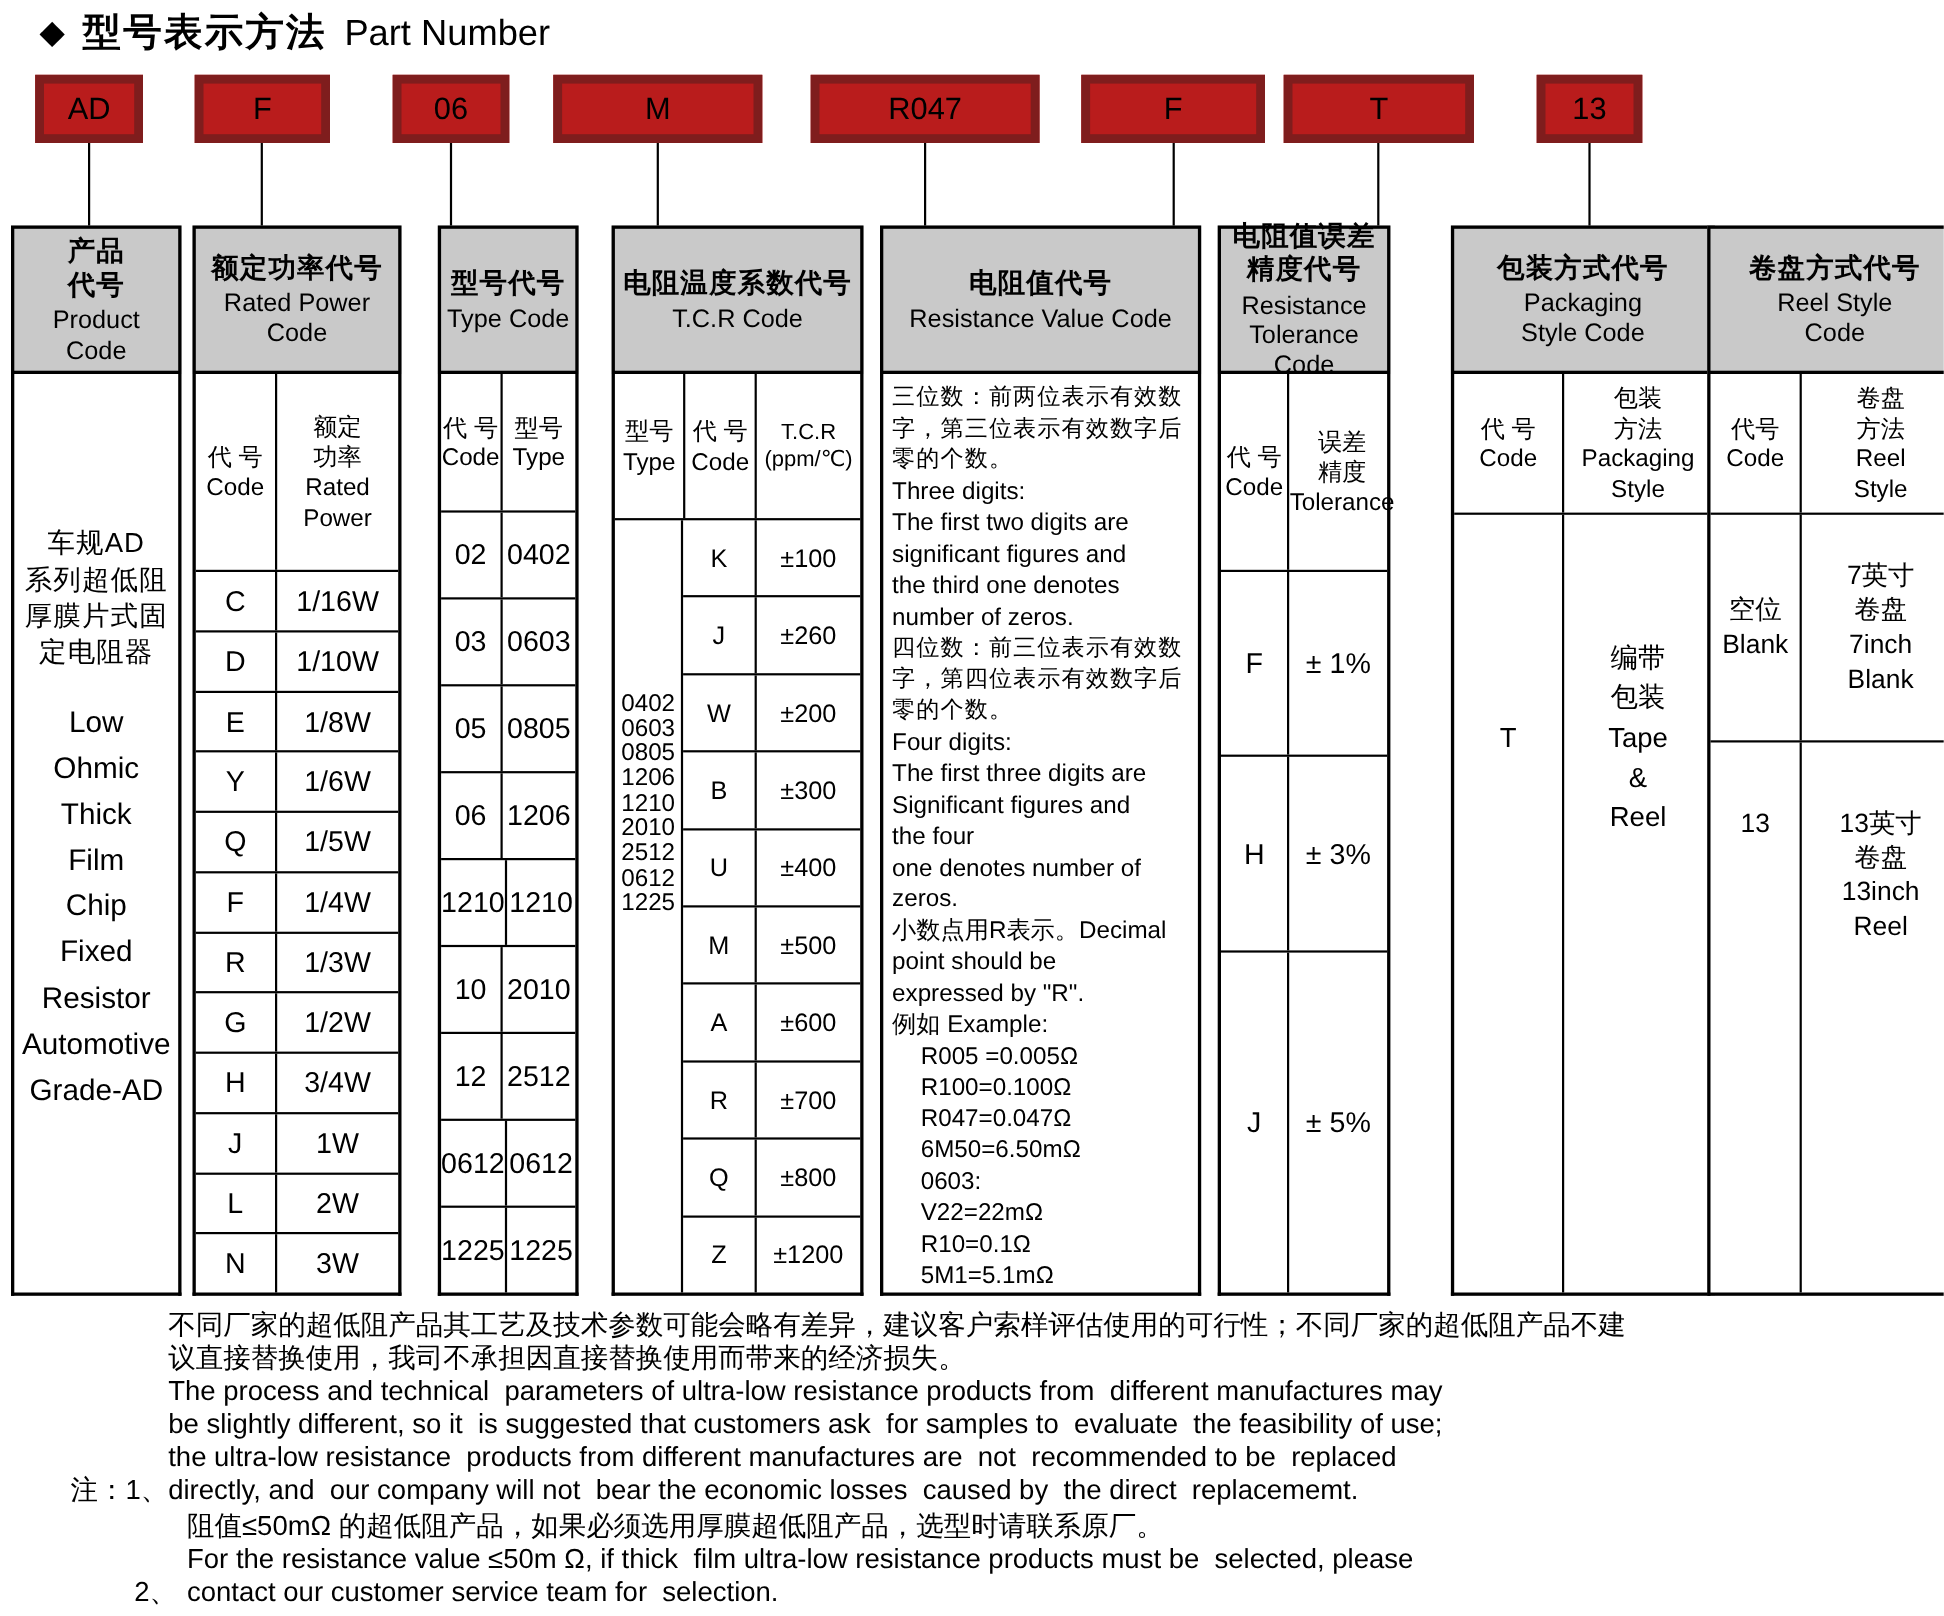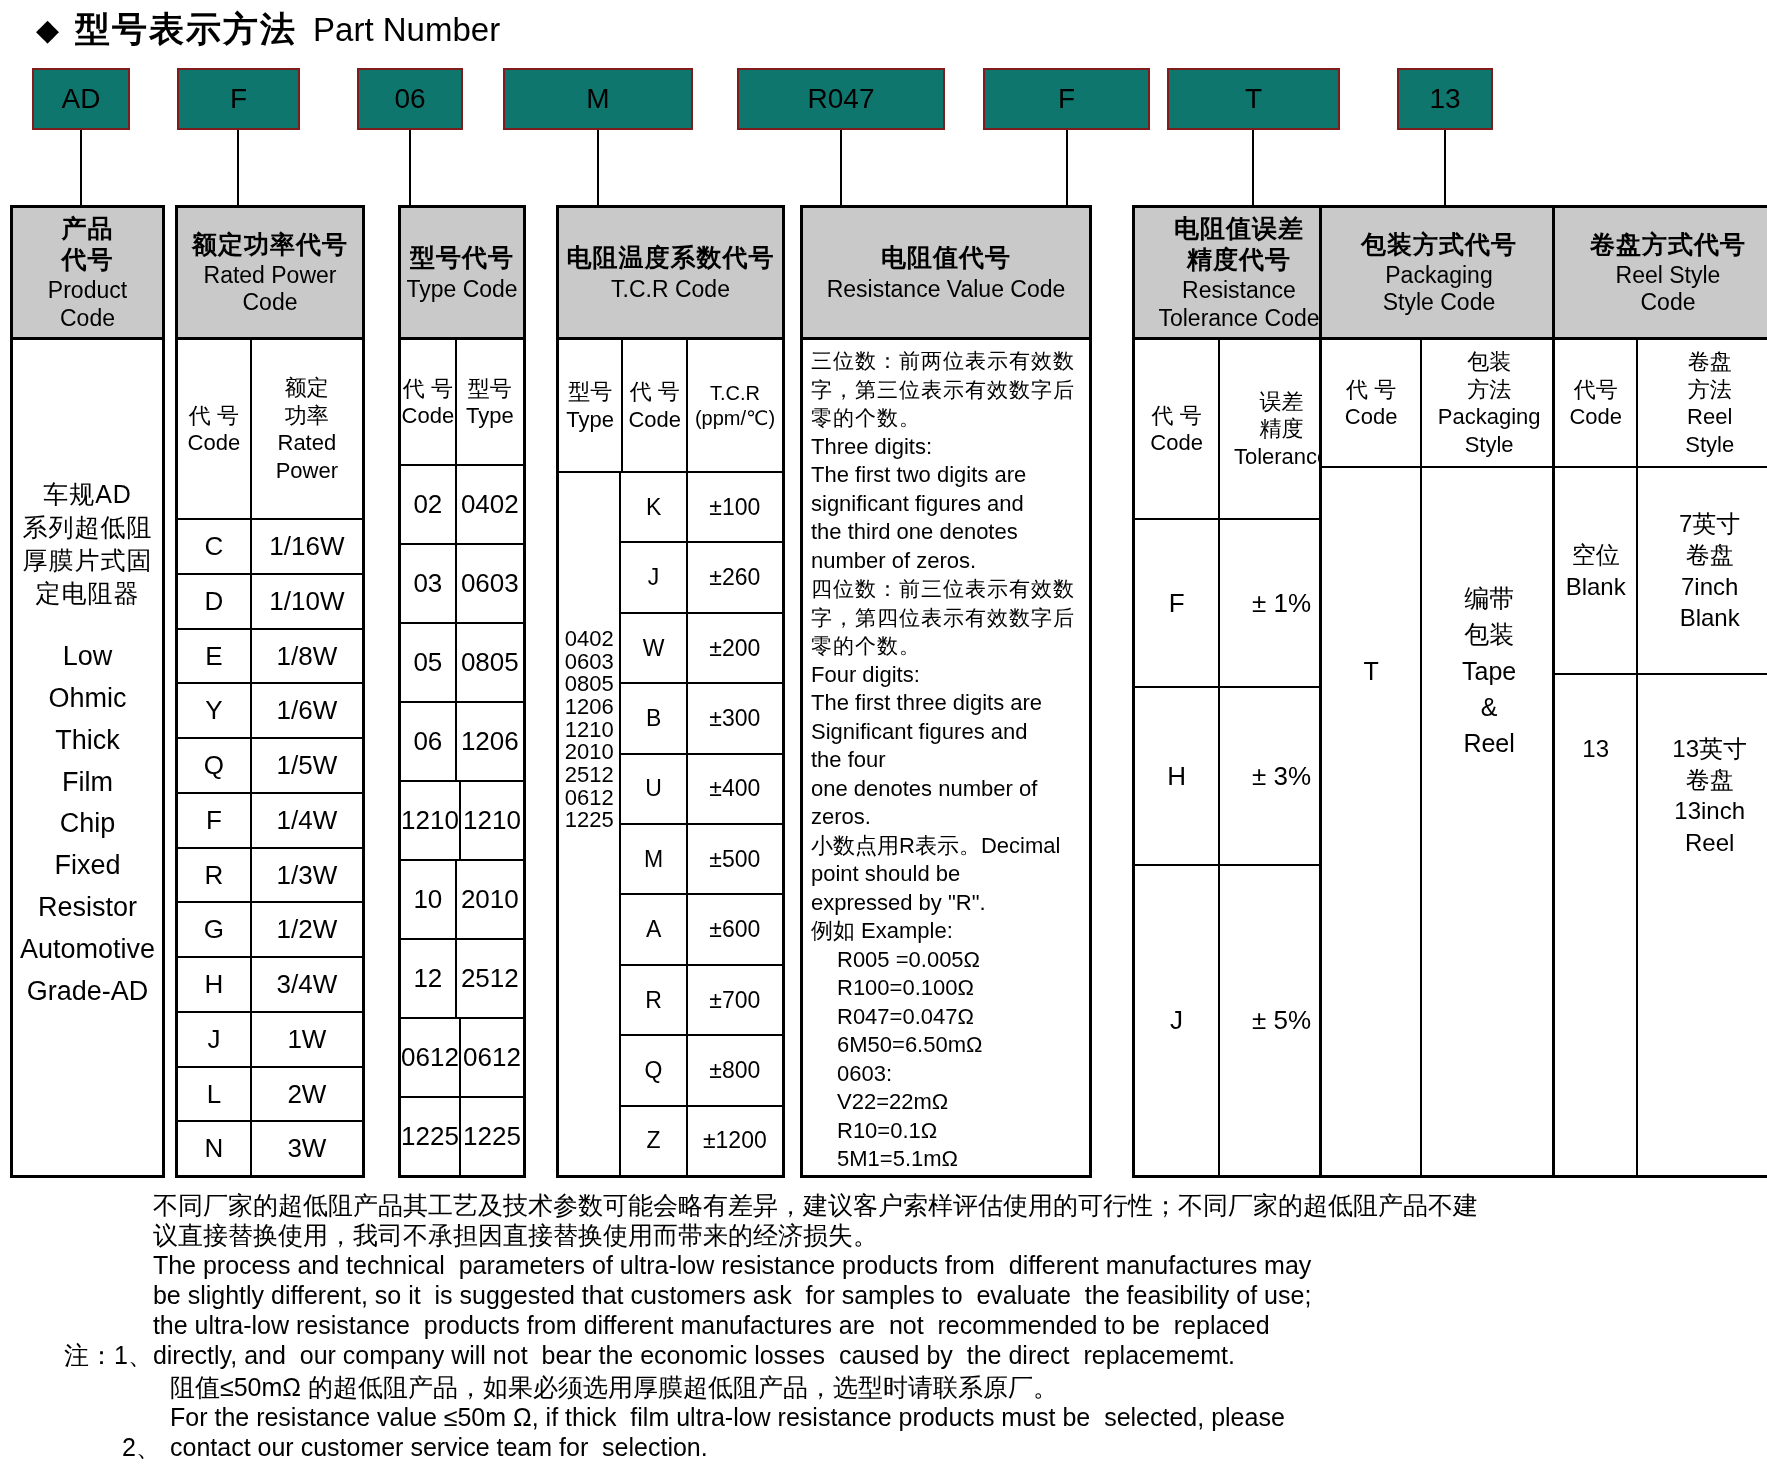--- a/index.html
+++ b/index.html
@@ -3,21 +3,21 @@
 <meta charset="utf-8">
 <style>
   *{box-sizing:border-box;margin:0;padding:0}
   body{margin:0;background:#fff}
   .page{position:relative;width:1767px;height:1469px;background:#fff;overflow:hidden;
         font-family:"Liberation Sans","DejaVu Sans",sans-serif;color:#000}
   .title{position:absolute;left:36px;top:6px;display:flex;align-items:center;gap:16px}
   .diamond{font-size:30px;line-height:1}
   .title-zh{font-size:35px;font-weight:bold;letter-spacing:2px}
   .title-en{font-size:33px;font-weight:normal}
-  .pbox{position:absolute;top:68px;height:62px;border:2px solid #7f1d1d;background:#0f766e;
+  .pbox{position:absolute;top:68px;height:62px;border:8px solid #7f1d1d;background:#b91c1c;
         display:flex;align-items:center;justify-content:center;font-size:28px}
   .vline{position:absolute;top:130px;height:76px;width:2px;background:#000}
   .col{position:absolute;top:205px}
   .colhead{height:135px;background:#c9c9c9;border:3px solid #000;display:flex;flex-direction:column;
            align-items:center;justify-content:center;text-align:center;white-space:pre-line}
   .hzh{font-size:25px;font-weight:bold;line-height:1.22;letter-spacing:1px}
   .hen{font-size:23px;line-height:1.18;margin-top:3px}
   .colbody{height:838px;border:3px solid #000;border-top:none;display:flex;flex-direction:column;background:#fff}
   .subhead{display:flex;border-bottom:2px solid #000;flex:0 0 auto}
   .scell{flex:1;display:flex;flex-direction:column;align-items:center;justify-content:center;
@@ -25,21 +25,21 @@
   .scell+.scell{border-left:2px solid #000}
   .tbody{flex:1;display:flex;flex-direction:column}
   .trow{flex:1;display:flex;border-top:2px solid #000}
   .trow:first-child{border-top:none}
   .tcell{flex:1;display:flex;align-items:center;justify-content:center;text-align:center;
          white-space:pre-line;font-size:26px;line-height:1.25}
   .tcell+.tcell{border-left:2px solid #000}
   
   .colP{left:10px;width:155px}   .colRP{left:175px;width:190px}
   .colTC{left:398px;width:128px} .colTCR{left:556px;width:229px}
-  .colRV{left:800px;width:292px} .colTOL{left:1132px;width:214px}
+  .colRV{left:800px;width:292px} .colTOL{left:1107px;width:157px}
   .colPK{left:1319px;width:240px}.colRS{left:1552px;width:232px}
   
   .c2 .scell:first-child,.c2 .tcell:first-child{flex:0 0 39%}
   .c3 .scell:first-child,.c3 .tcell:first-child{flex:0 0 44%}
   .c4 .scell:nth-child(1){flex:0 0 28%}
   .c4 .scell:nth-child(2){flex:0 0 29%}
   .c4 .scell:nth-child(3){font-size:20px}
   .c4main{flex:1;display:flex}
   .typecell{flex:0 0 28%;border-right:2px solid #000;text-align:center;white-space:pre-line;
             font-size:22px;line-height:1.03;padding-top:155px}

